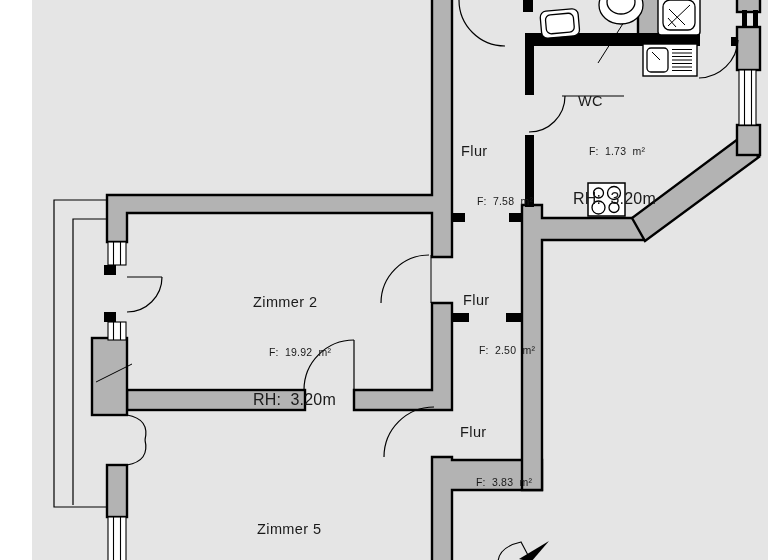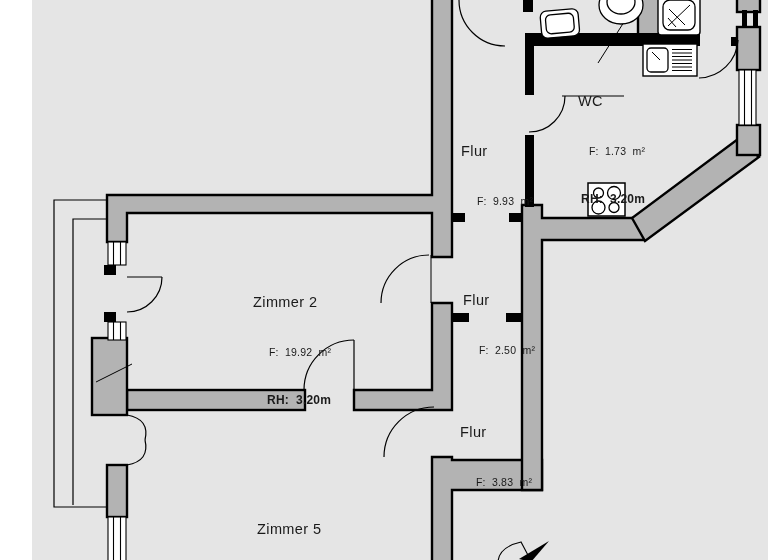--- a/index.html
+++ b/index.html
@@ -4,21 +4,21 @@
 <style>
   html,body{margin:0;padding:0;background:#ffffff;}
   #stage{
     position:relative;width:768px;height:560px;overflow:hidden;
     background:#e5e5e5;font-family:"Liberation Sans",sans-serif;margin-left:32px;
   }
   #plan-svg{position:absolute;left:0;top:0;}
   .lbl{position:absolute;white-space:pre;color:#1a1a1a;}
   .room-name{font-size:14.5px;line-height:16px;letter-spacing:.4px;}
   .room-area{font-size:10.5px;line-height:12px;letter-spacing:.2px;padding-left:16px;}
-  .room-rh{font-size:12px;line-height:12px;font-weight:700;letter-spacing:.2px;text-align:right;}
+  .room-rh{font-size:16px;line-height:12px;font-weight:400;letter-spacing:.2px;text-align:right;}
 </style>
 </head>
 <body>
 
 <div id="stage">
 
 <svg id="plan-svg" width="768" height="560" viewBox="0 0 768 560">
 
   <g fill="#b3b3b3" stroke="#000000" stroke-width="2.4" stroke-linejoin="miter">
 
@@ -165,21 +165,21 @@
 </svg>
 
 <div class="lbl" style="left:541px;top:57px;">
   <div class="room-name" style="padding-left:5px;">WC</div>
   <div class="room-area">F:  1.73  m²</div>
   <div class="room-rh">RH:  3.20m</div>
 </div>
 
 <div class="lbl" style="left:429px;top:107px;">
   <div class="room-name">Flur</div>
-  <div class="room-area">F:  9.93  m²</div>
+  <div class="room-area">F:  7.58  m²</div>
 </div>
 
 
 <div class="lbl" style="left:221px;top:258px;">
   <div class="room-name">Zimmer 2</div>
   <div class="room-area">F:  19.92  m²</div>
   <div class="room-rh">RH:  3.20m</div>
 </div>
 
 <div class="lbl" style="left:431px;top:256px;">

